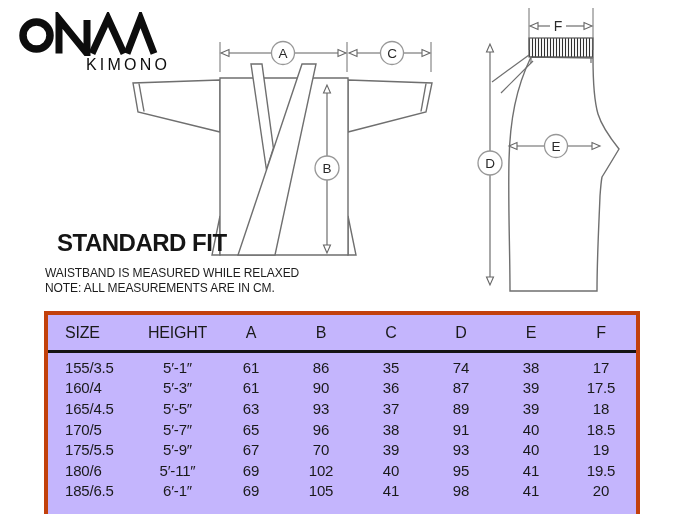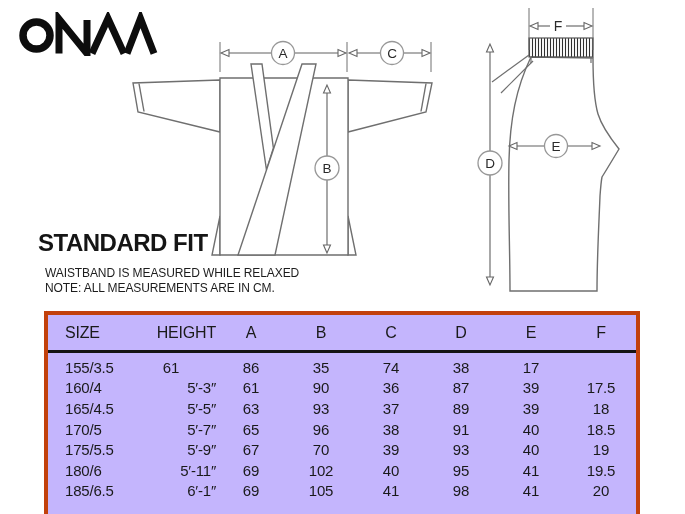--- a/index.html
+++ b/index.html
@@ -7,21 +7,21 @@
     width:685px;height:514px;position:relative;background:#ffffff;
     font-family:"Liberation Sans",sans-serif;color:#1a1a1a;overflow:hidden;
   }
   .logo{position:absolute;left:15px;top:12px;width:170px;height:66px;}
   .logo .kimono{
     position:absolute;left:71px;top:44px;font-size:16px;letter-spacing:3.2px;
     color:#0d0d0d;font-weight:400;
   }
   .illustration{position:absolute;left:0;top:0;width:685px;height:310px;}
   .fit-title{
-    position:absolute;left:38px;top:229px;font-size:24px;font-weight:bold;
+    position:absolute;left:57px;top:229px;font-size:24px;font-weight:bold;
     letter-spacing:-0.5px;color:#151515;
   }
   .fit-note{
     position:absolute;left:45px;top:266px;font-size:12px;line-height:15px;
     letter-spacing:-0.1px;color:#1c1c1c;
   }
   .size-table{
     position:absolute;left:44px;top:311px;width:596px;height:216px;
     border:4px solid #c2410c;box-sizing:border-box;background:#c4b5fd;
   }
@@ -30,36 +30,37 @@
     height:35px;align-items:center;border-bottom:3px solid #141414;
     font-size:16px;letter-spacing:-0.2px;
   }
   .tbody{padding-top:4px;}
   .trow{
     display:grid;grid-template-columns:78px 90px repeat(6,1fr);
     height:20.6px;align-items:center;font-size:15px;letter-spacing:-0.2px;
   }
   .cell{white-space:nowrap;}
   .c-size{padding-left:17px;text-align:left;}
-  .c-height{padding-left:13px;text-align:right;}
+  .c-height{padding-left:13px;text-align:center;}
   .c-num{text-align:center;}
   svg text{font-family:"Liberation Sans",sans-serif;}
 </style>
 </head>
 <body>
 
 <div class="logo">
   <svg width="160" height="44" viewBox="0 0 160 44">
     <g stroke="#0d0d0d" fill="none" stroke-width="7" stroke-linejoin="miter" stroke-miterlimit="4">
       <circle cx="21.5" cy="23.5" r="13.5" stroke-width="7.5"></circle>
       <path d="M44,41.5 L44,7 L72,41.5 L72,8"></path>
       <path d="M77,41.5 L93,6.5 L109,41.5"></path>
       <path d="M112,41.5 L125.5,6.5 L139,41.5"></path>
     </g>
   </svg>
+  <div class="kimono">KIMONO</div>
 </div>
 
 <svg class="illustration" viewBox="0 0 685 310">
   <defs>
     <pattern id="hatch" width="3" height="19" patternUnits="userSpaceOnUse">
       <path d="M1.5,0 V19" stroke="#2f2f2f" stroke-width="1.1"></path>
     </pattern>
   </defs>
 
   <g stroke="#6f6f6f" stroke-width="1.4" fill="#ffffff">
@@ -174,20 +175,21 @@
       <span class="cell c-num">A</span>
       <span class="cell c-num">B</span>
       <span class="cell c-num">C</span>
       <span class="cell c-num">D</span>
       <span class="cell c-num">E</span>
       <span class="cell c-num">F</span>
     </div>
   <div class="tbody">
       <div class="trow">
         <span class="cell c-size">155/3.5</span>
+        <span class="cell c-height">5′-1″</span>
         <span class="cell c-num">61</span>
         <span class="cell c-num">86</span>
         <span class="cell c-num">35</span>
         <span class="cell c-num">74</span>
         <span class="cell c-num">38</span>
         <span class="cell c-num">17</span>
       </div>
       <div class="trow">
         <span class="cell c-size">160/4</span>
         <span class="cell c-height">5′-3″</span>

